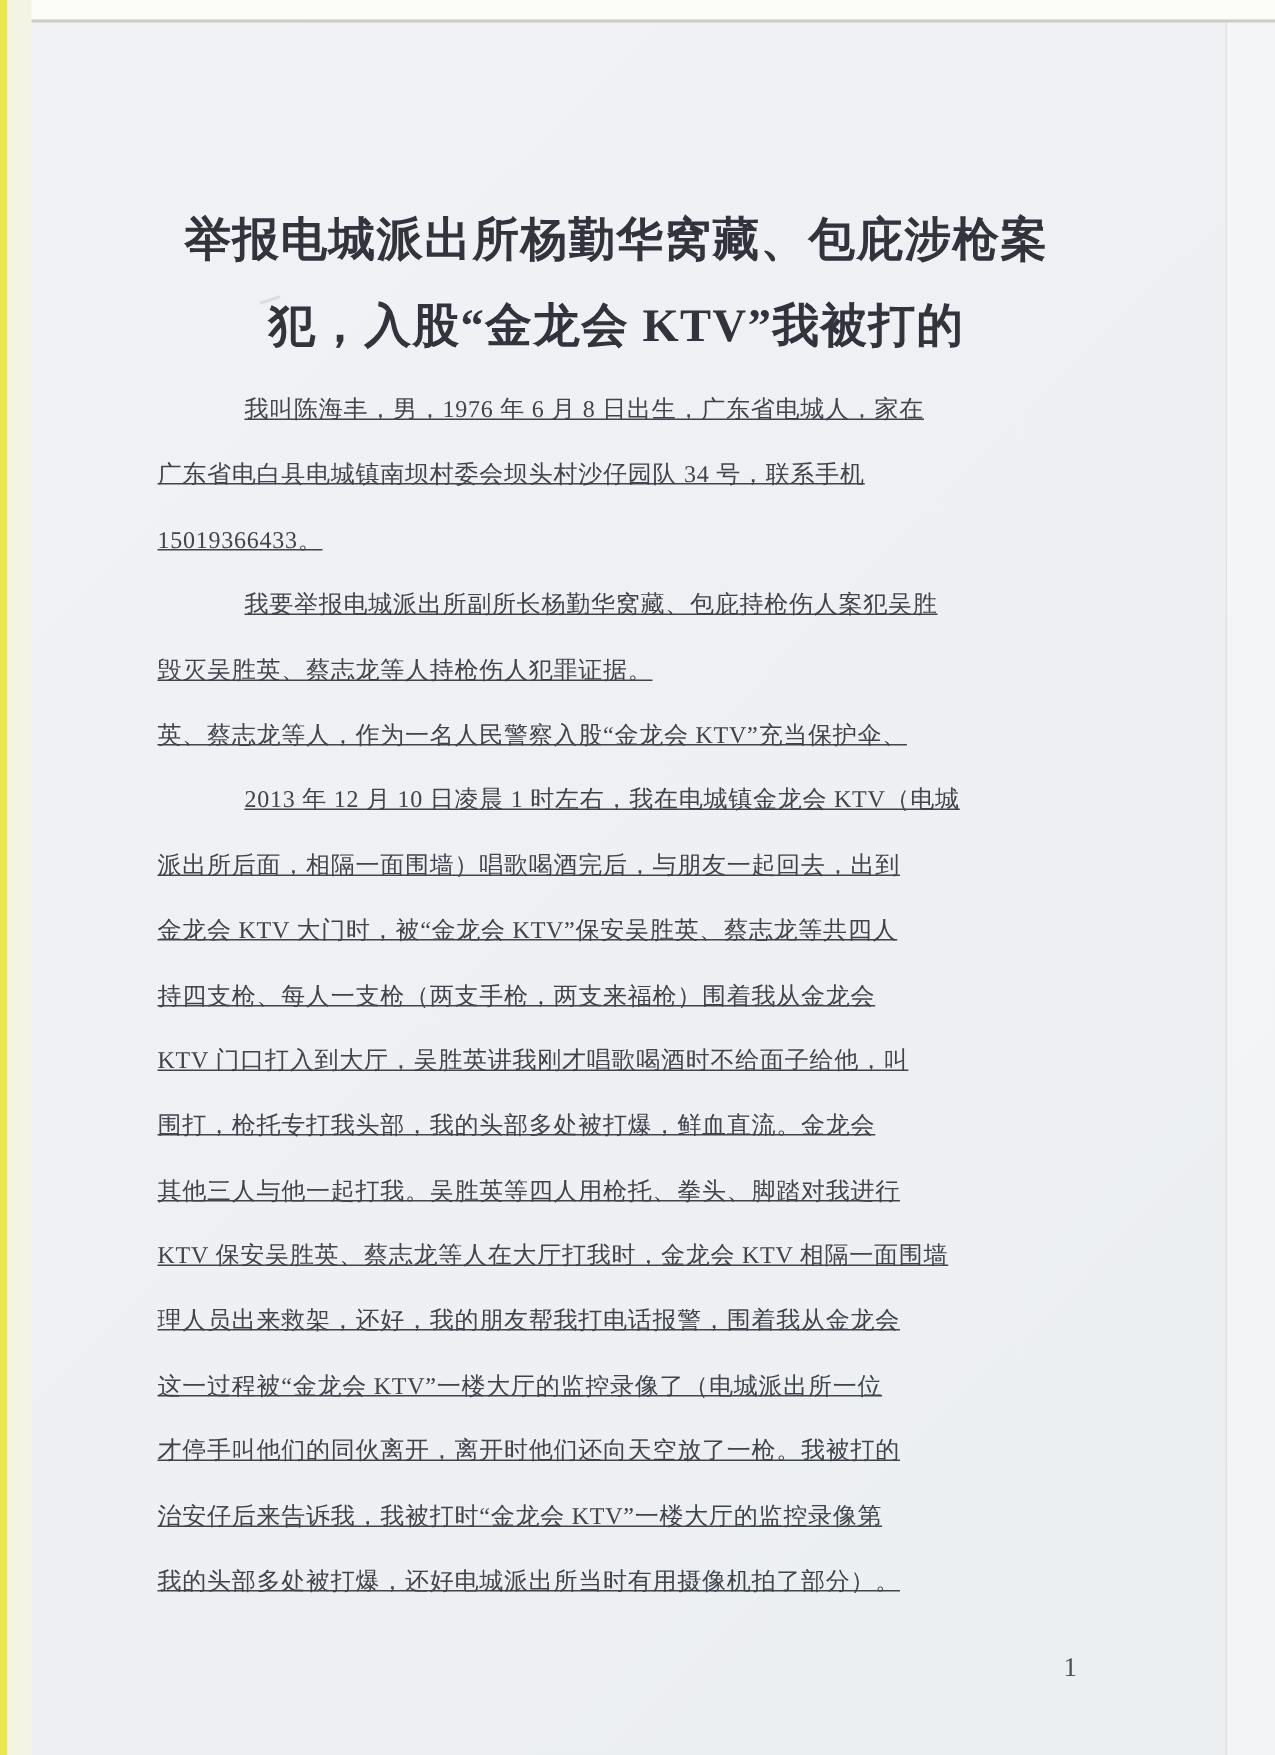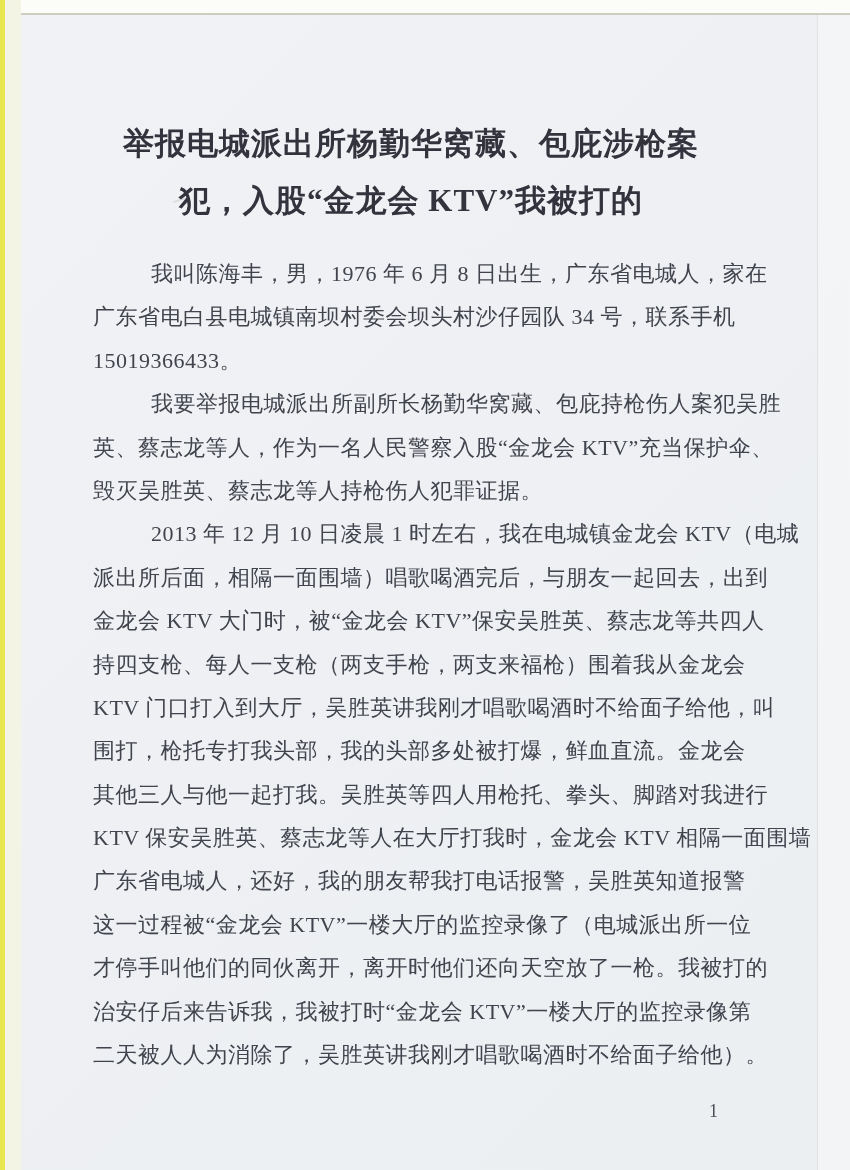--- a/index.html
+++ b/index.html
@@ -55,36 +55,37 @@
     background: rgba(180,185,180,0.25);
   }
   .page-right-light {
     position: absolute;
     right: 0; top: 0;
     width: 32px; height: 100%;
     background: rgba(255,255,255,0.35);
   }
   .title-block {
     position: absolute;
-    left: 60px; top: 100px;
+    left: 60px; top: 116px;
     width: 660px;
     text-align: center;
     font-weight: bold;
     font-size: 31px;
     line-height: 57px;
     letter-spacing: 1px;
     color: #32333d;
   }
   .body-block {
     position: absolute;
-    left: 72px; top: 237px;
+    left: 84px; top: 237px;
     width: 660px;
-    font-size: 22px;
+    font-size: 16px;
     letter-spacing: 0.5px;
     color: #41434d;
+    text-decoration: underline;
   }
   .line {
     height: 43.4px;
     line-height: 43.4px;
     white-space: nowrap;
   }
   .indent {
     padding-left: 58px;
   }
   .page-number {
@@ -125,38 +126,38 @@
     <div class="body-block">
 
       <div>
         <div class="line indent">我叫陈海丰，男，1976 年 6 月 8 日出生，广东省电城人，家在</div>
         <div class="line">广东省电白县电城镇南坝村委会坝头村沙仔园队 34 号，联系手机</div>
         <div class="line">15019366433。</div>
       </div>
 
       <div>
         <div class="line indent">我要举报电城派出所副所长杨勤华窝藏、包庇持枪伤人案犯吴胜</div>
+        <div class="line">毁灭吴胜英、蔡志龙等人持枪伤人犯罪证据。</div>
         <div class="line">英、蔡志龙等人，作为一名人民警察入股“金龙会 KTV”充当保护伞、</div>
-        <div class="line">毁灭吴胜英、蔡志龙等人持枪伤人犯罪证据。</div>
       </div>
 
       <div>
         <div class="line indent">2013 年 12 月 10 日凌晨 1 时左右，我在电城镇金龙会 KTV（电城</div>
         <div class="line">派出所后面，相隔一面围墙）唱歌喝酒完后，与朋友一起回去，出到</div>
         <div class="line">金龙会 KTV 大门时，被“金龙会 KTV”保安吴胜英、蔡志龙等共四人</div>
         <div class="line">持四支枪、每人一支枪（两支手枪，两支来福枪）围着我从金龙会</div>
         <div class="line">KTV 门口打入到大厅，吴胜英讲我刚才唱歌喝酒时不给面子给他，叫</div>
         <div class="line">围打，枪托专打我头部，我的头部多处被打爆，鲜血直流。金龙会</div>
         <div class="line">其他三人与他一起打我。吴胜英等四人用枪托、拳头、脚踏对我进行</div>
         <div class="line">KTV 保安吴胜英、蔡志龙等人在大厅打我时，金龙会 KTV 相隔一面围墙</div>
-        <div class="line">广东省电城人，还好，我的朋友帮我打电话报警，吴胜英知道报警</div>
+        <div class="line">理人员出来救架，还好，我的朋友帮我打电话报警，围着我从金龙会</div>
         <div class="line">这一过程被“金龙会 KTV”一楼大厅的监控录像了（电城派出所一位</div>
         <div class="line">才停手叫他们的同伙离开，离开时他们还向天空放了一枪。我被打的</div>
         <div class="line">治安仔后来告诉我，我被打时“金龙会 KTV”一楼大厅的监控录像第</div>
-        <div class="line">二天被人人为消除了，吴胜英讲我刚才唱歌喝酒时不给面子给他）。</div>
+        <div class="line">我的头部多处被打爆，还好电城派出所当时有用摄像机拍了部分）。</div>
       </div>
 
     </div>
 
     <div class="page-number">1</div>
 
   </div>
 </div>
 
 </body></html>

